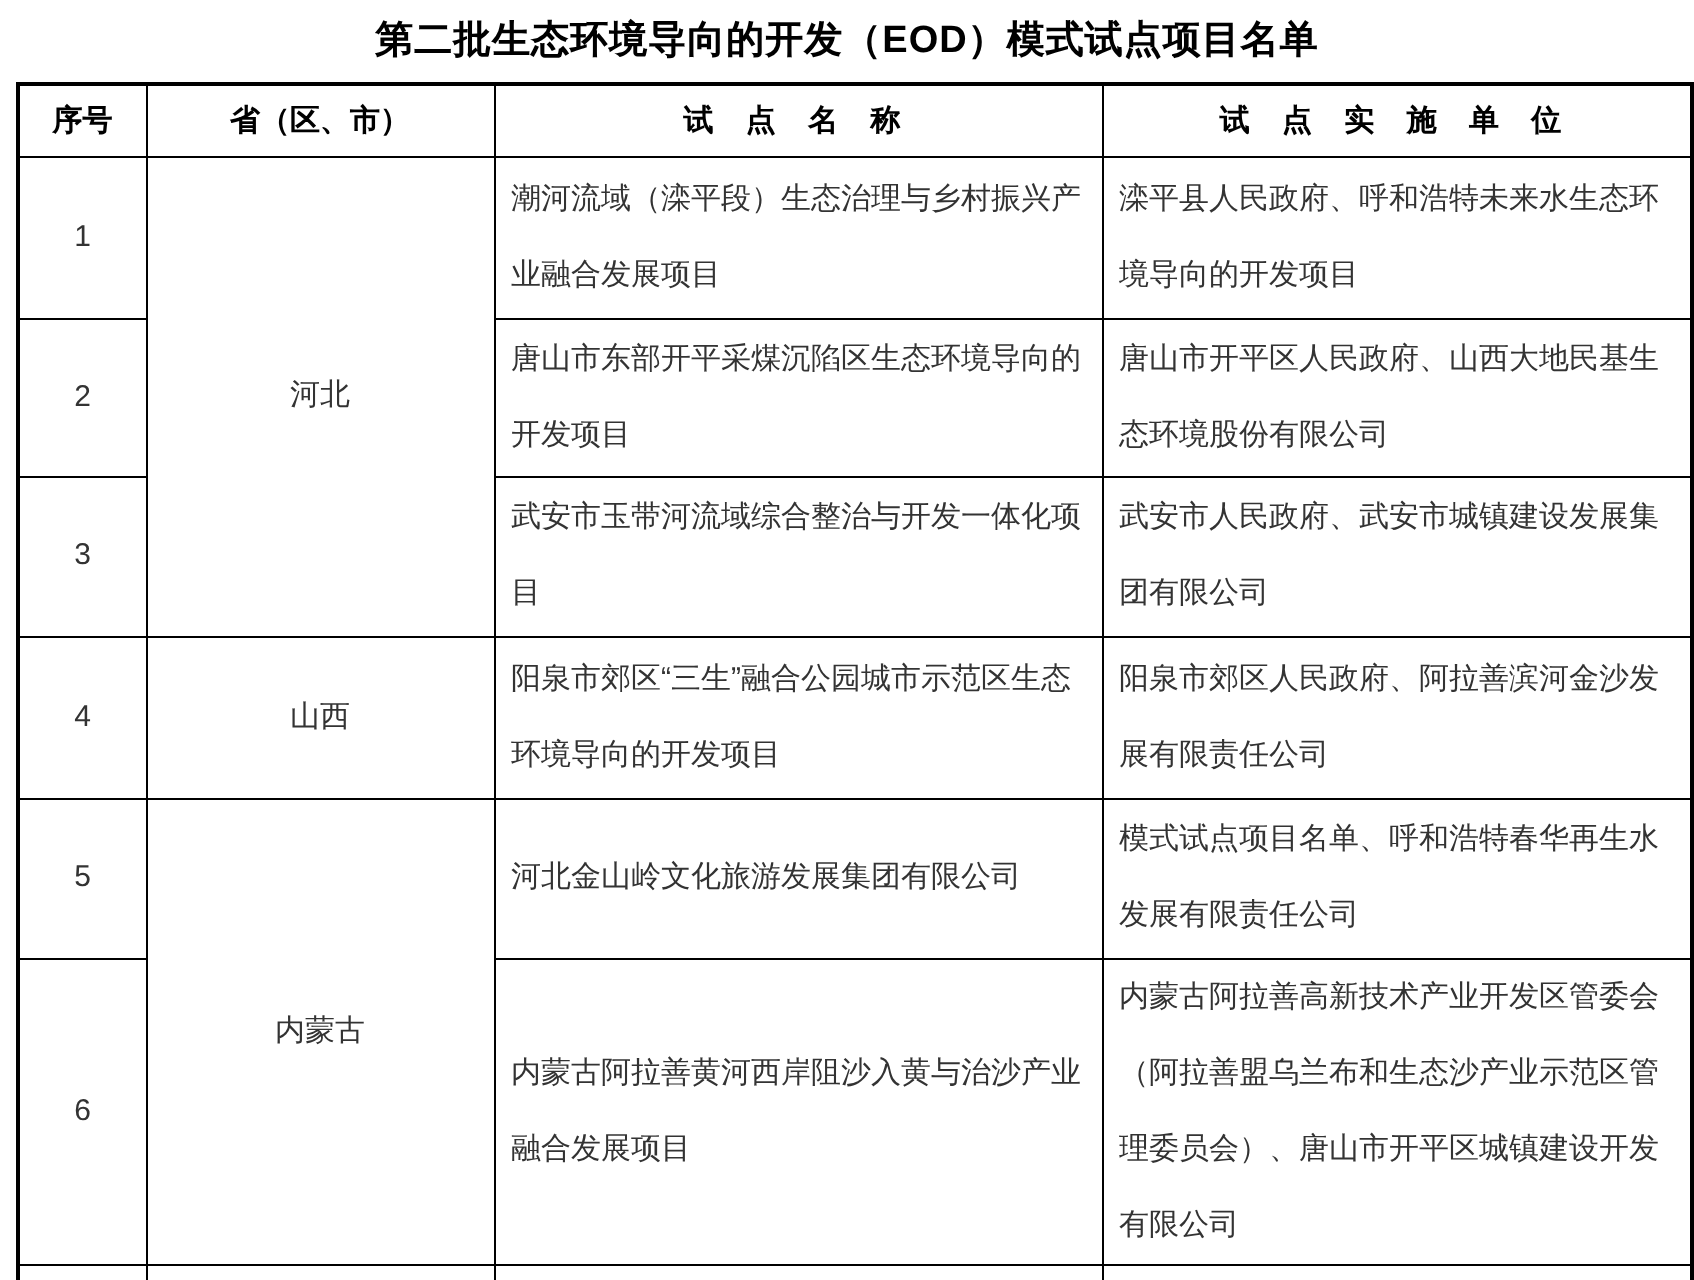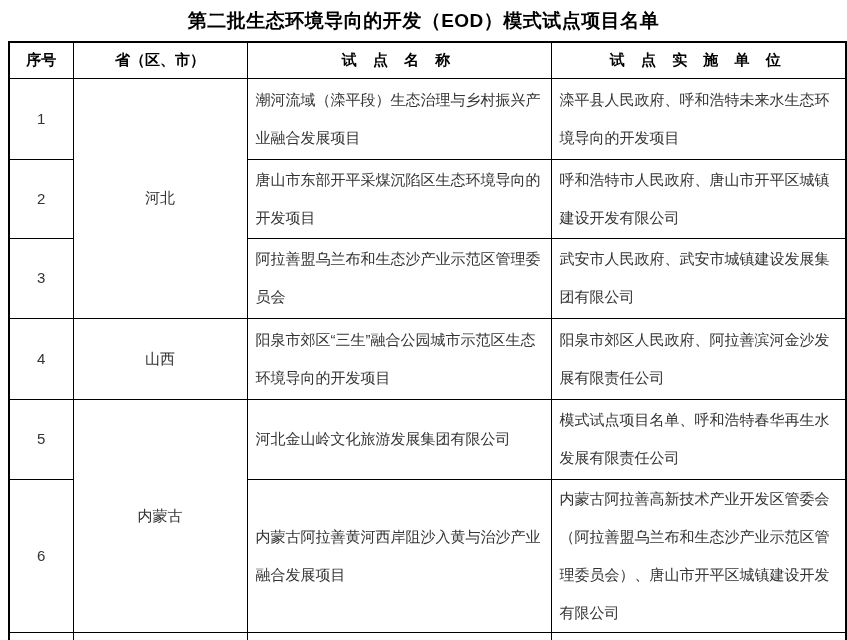--- a/index.html
+++ b/index.html
@@ -82,25 +82,25 @@
     <tbody>
       <tr class="r1">
         <td class="c-no">1</td>
         <td class="c-prov" rowspan="3">河北</td>
         <td class="c-name">潮河流域（滦平段）生态治理与乡村振兴产业融合发展项目</td>
         <td class="c-unit">滦平县人民政府、呼和浩特未来水生态环境导向的开发项目</td>
       </tr>
       <tr class="r2">
         <td class="c-no">2</td>
         <td class="c-name">唐山市东部开平采煤沉陷区生态环境导向的开发项目</td>
-        <td class="c-unit">呼和浩特市人民政府、唐山市开平区城镇建设开发有限公司</td>
+        <td class="c-unit">唐山市开平区人民政府、山西大地民基生态环境股份有限公司</td>
       </tr>
       <tr class="r3">
         <td class="c-no">3</td>
-        <td class="c-name">阿拉善盟乌兰布和生态沙产业示范区管理委员会</td>
+        <td class="c-name">武安市玉带河流域综合整治与开发一体化项目</td>
         <td class="c-unit">武安市人民政府、武安市城镇建设发展集团有限公司</td>
       </tr>
       <tr class="r4">
         <td class="c-no">4</td>
         <td class="c-prov">山西</td>
         <td class="c-name">阳泉市郊区“三生”融合公园城市示范区生态环境导向的开发项目</td>
         <td class="c-unit">阳泉市郊区人民政府、阿拉善滨河金沙发展有限责任公司</td>
       </tr>
       <tr class="r5">
         <td class="c-no">5</td>

